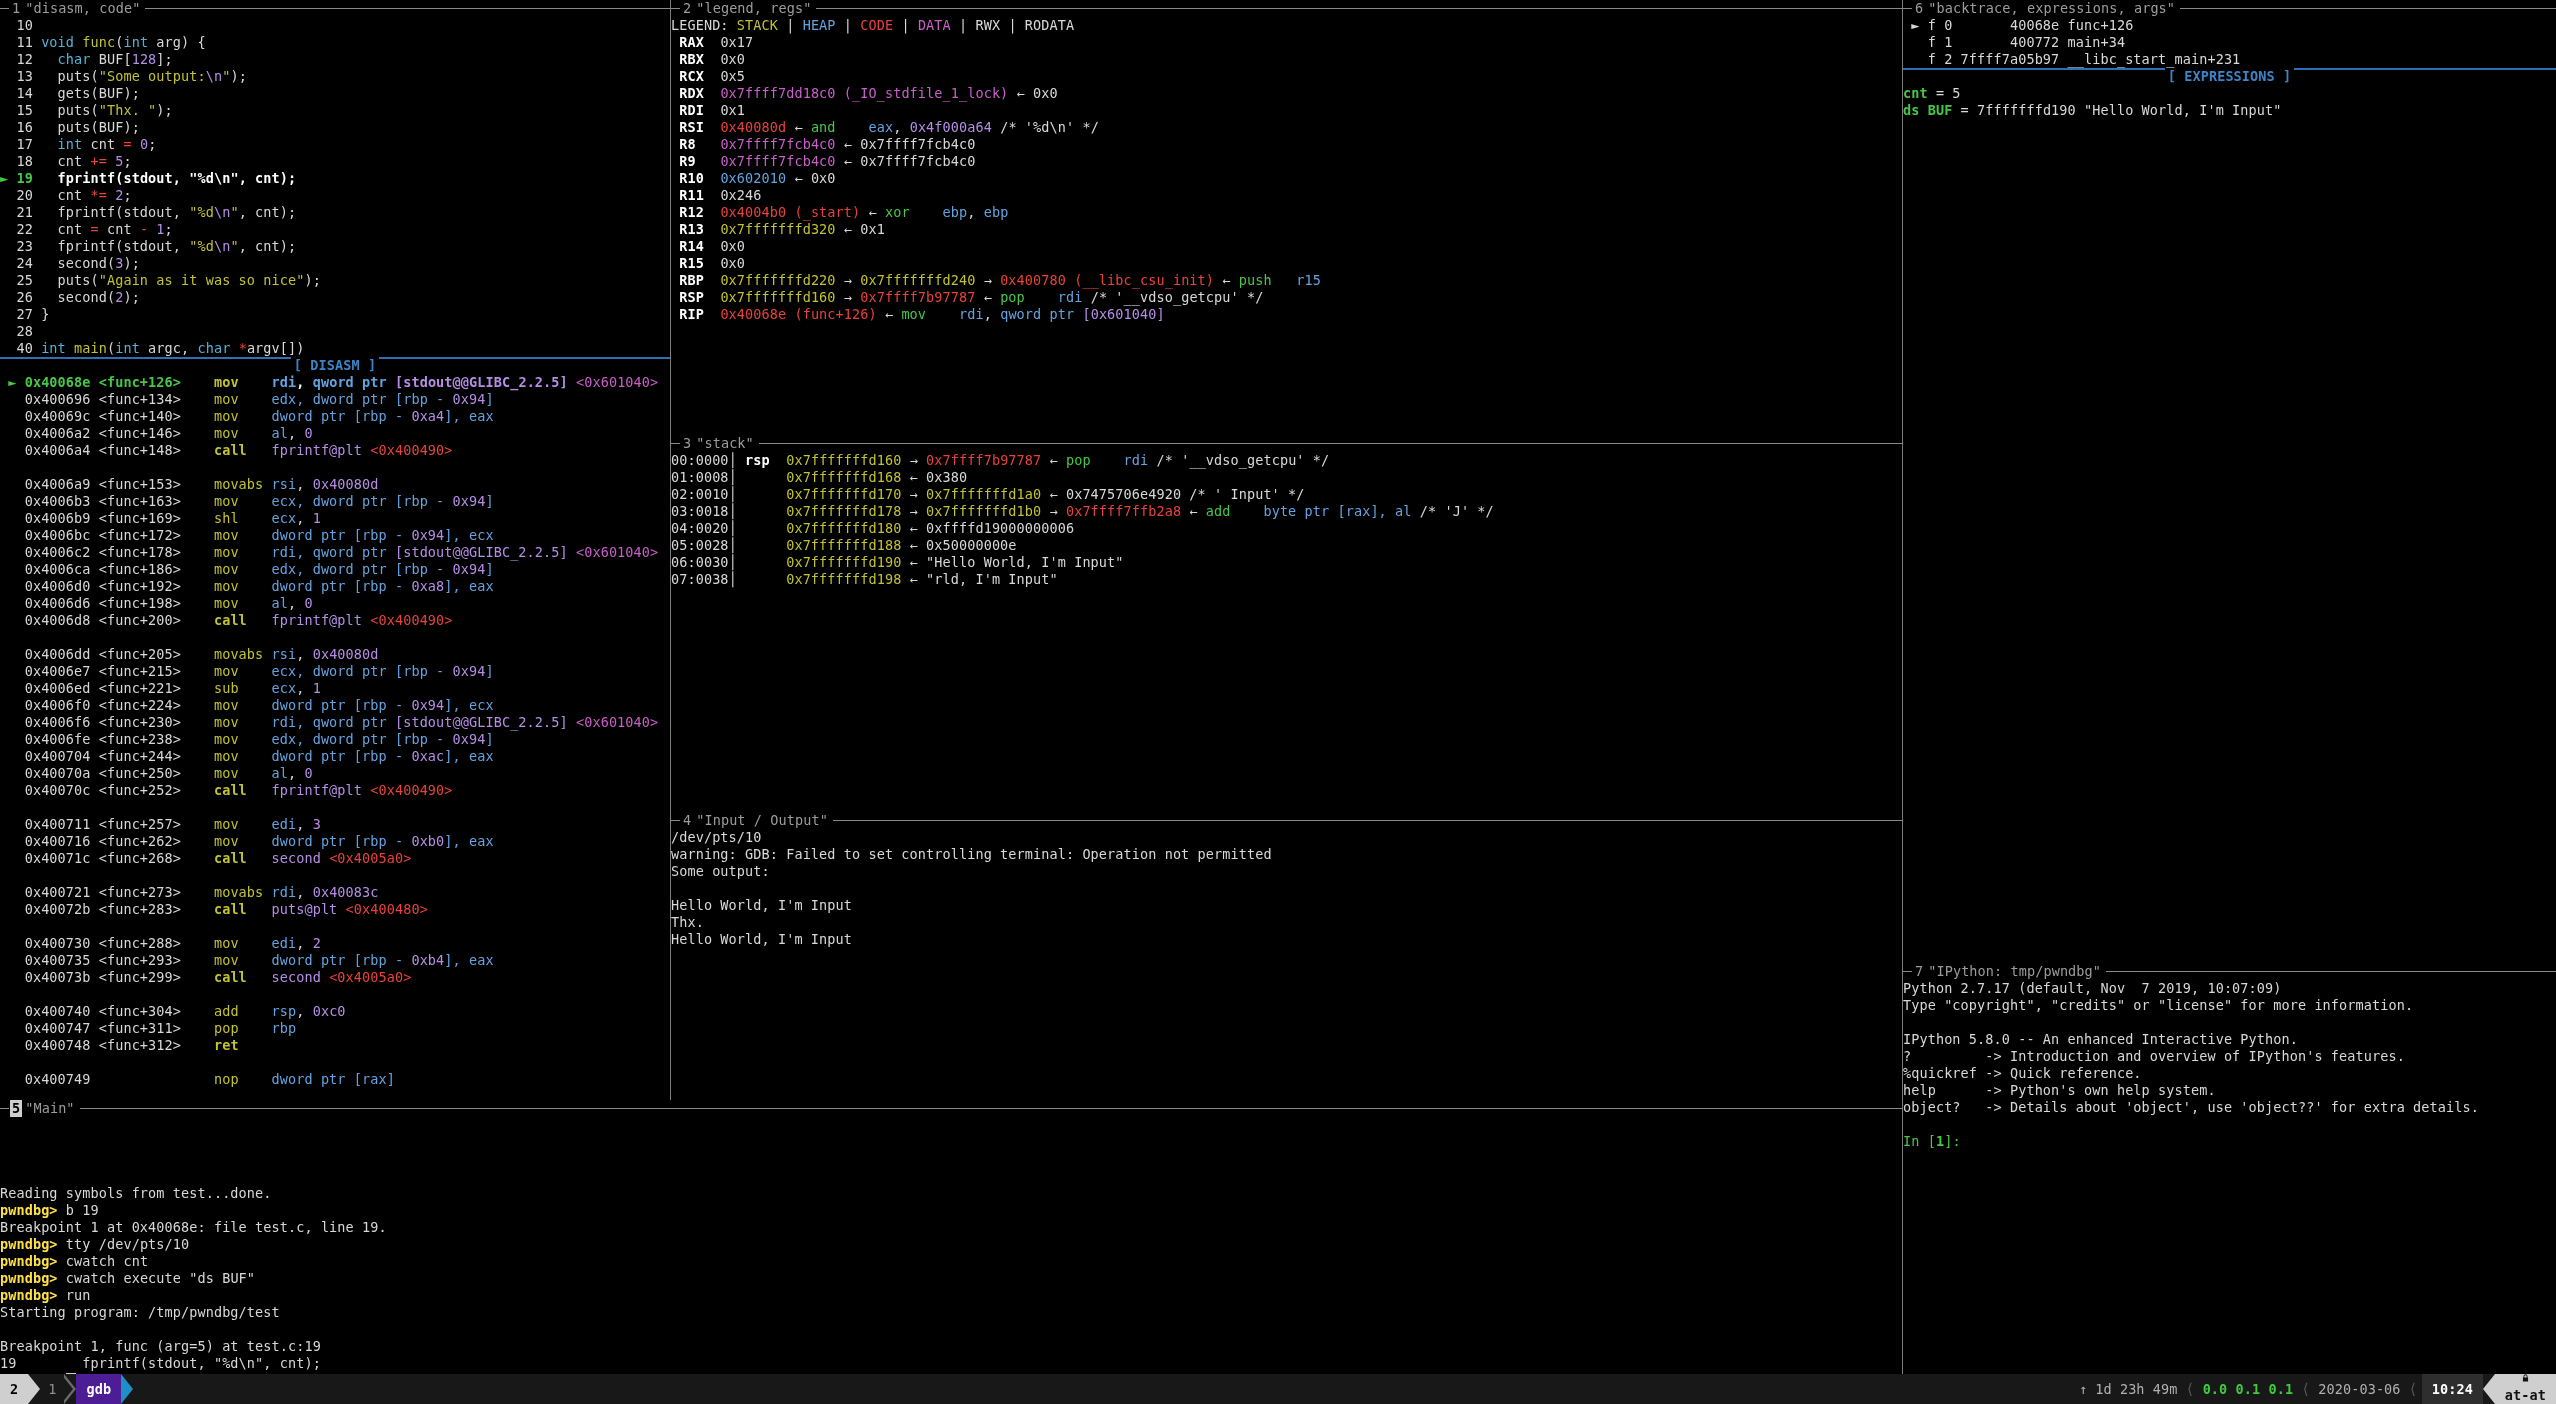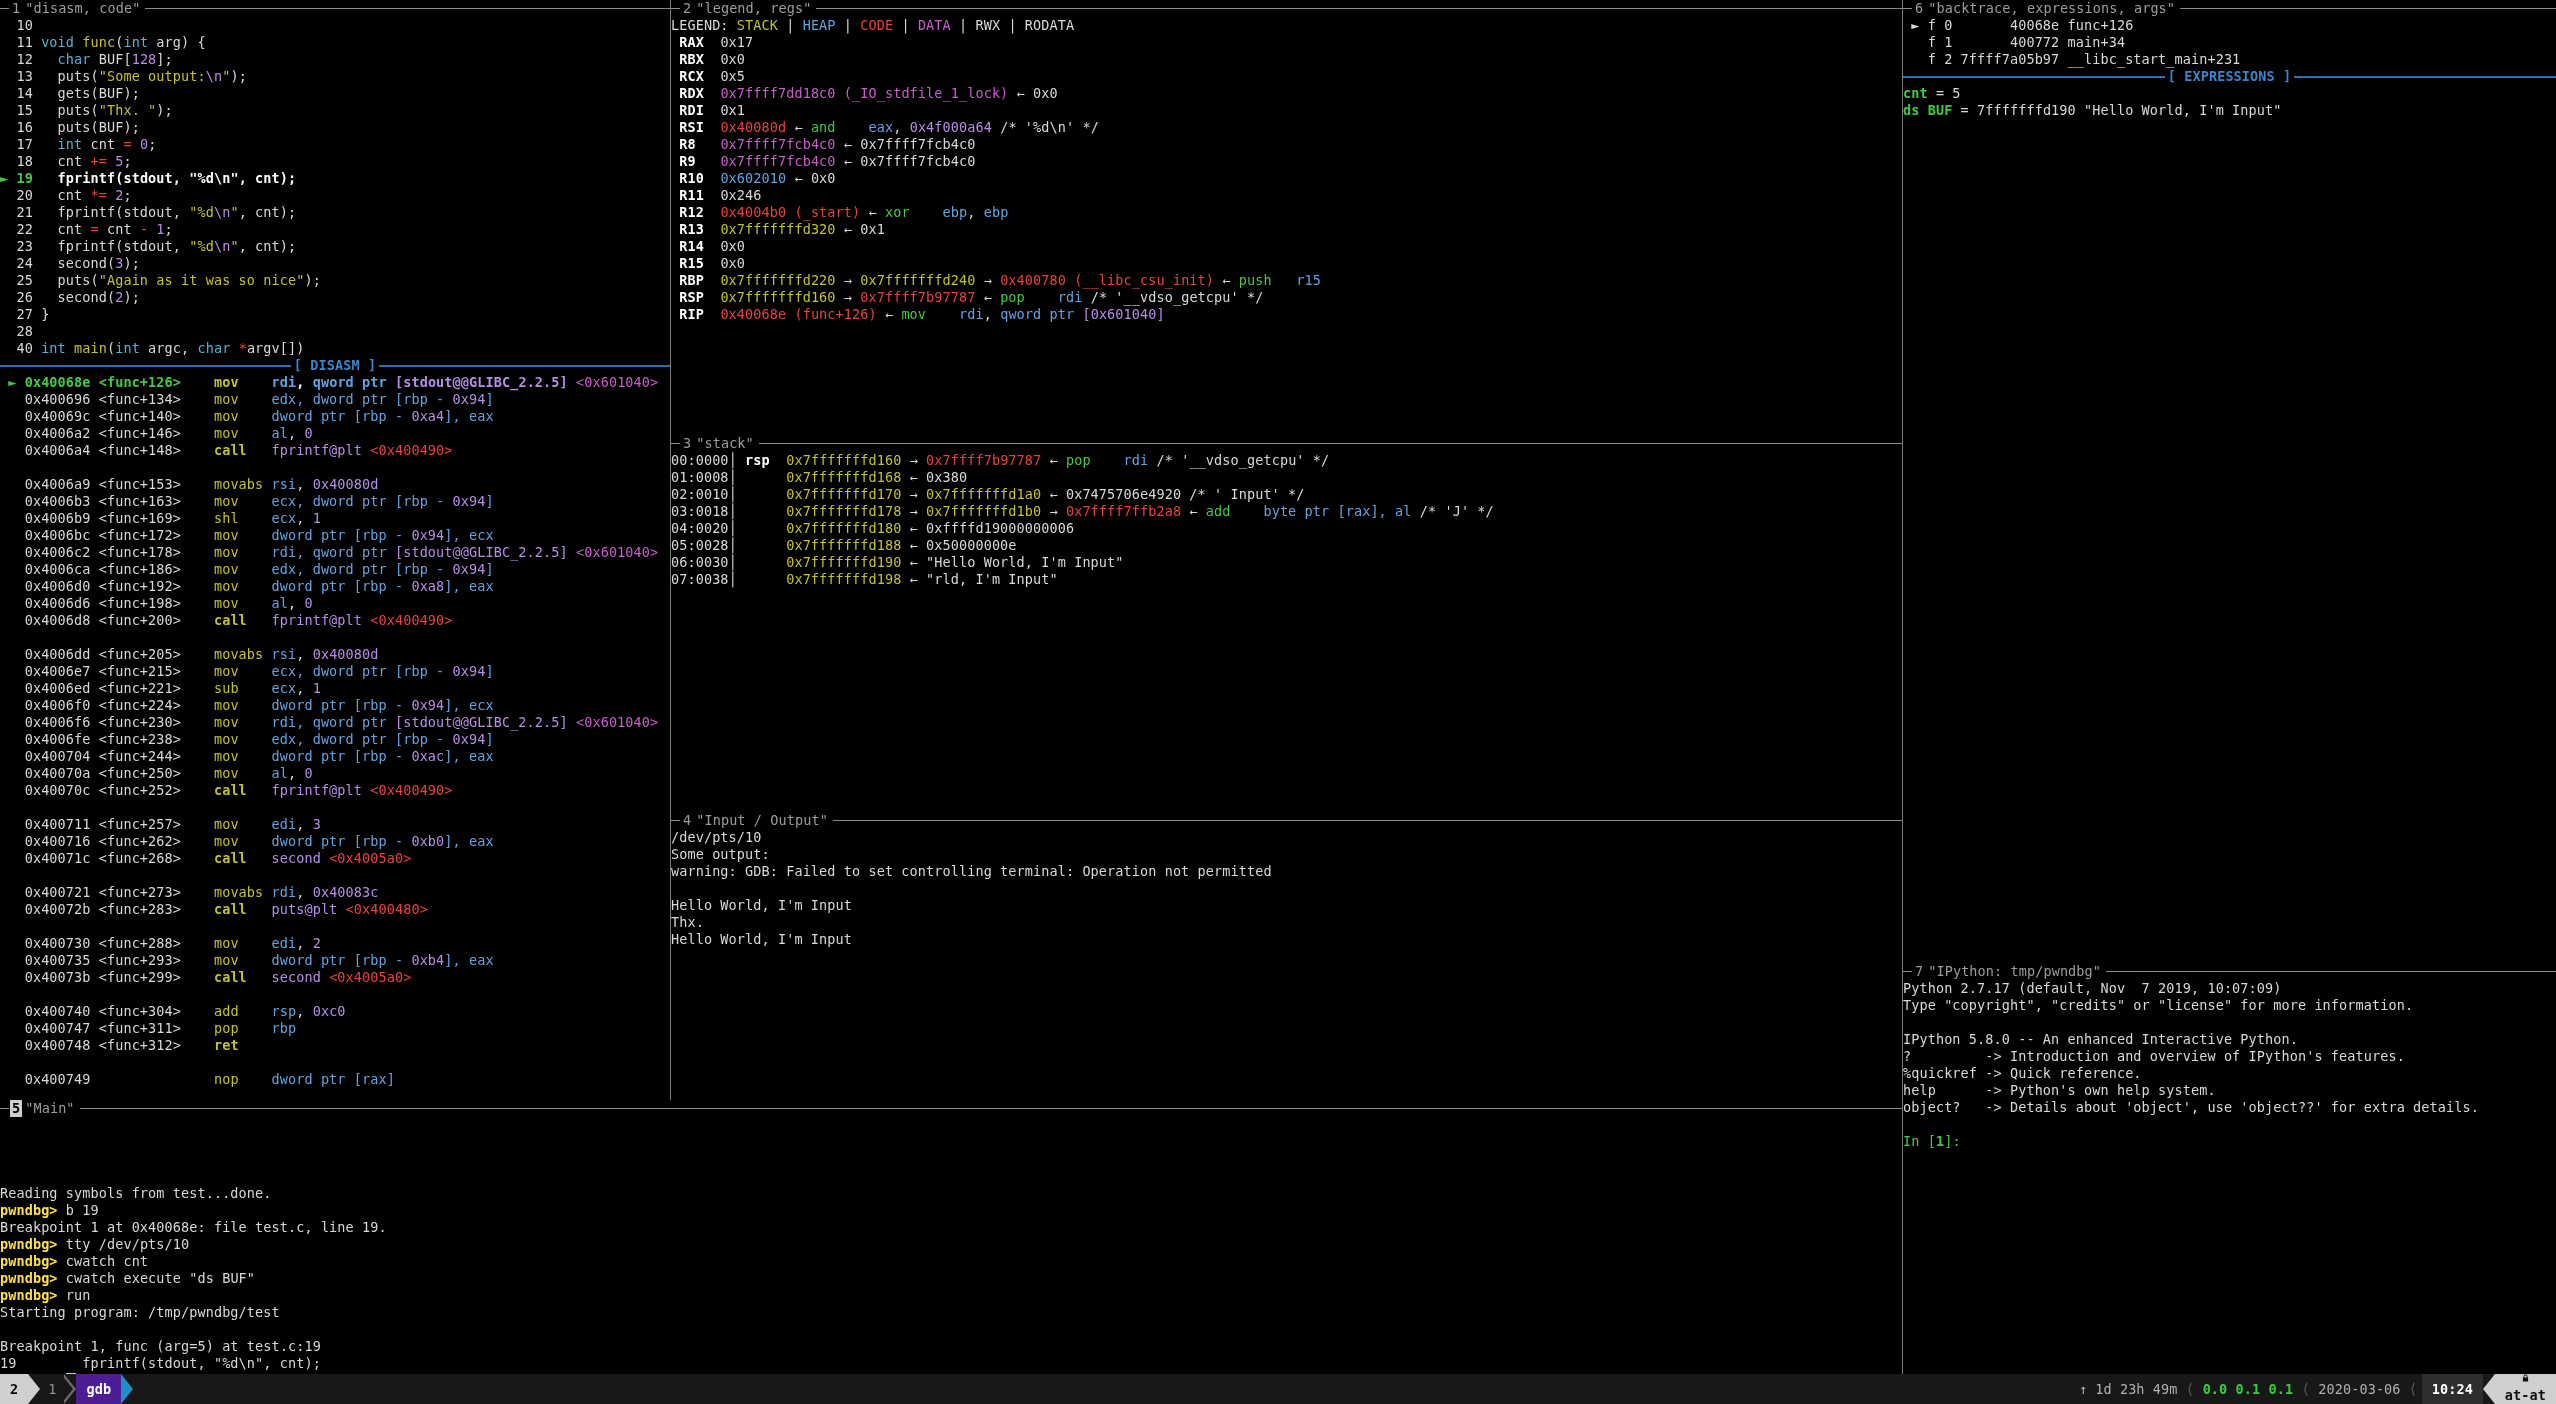--- a/index.html
+++ b/index.html
@@ -18,21 +18,21 @@
   #vb1{left:670px;top:0;height:1100px;}
   #vb2{left:1902px;top:0;height:1374px;}
 
   .phead{display:flex;align-items:center;height:17px;color:#9c9c9c;white-space:pre;}
   .phead .pre-dash{width:9px;border-top:1px solid #8a8a8a;margin-right:1px;}
   .phead .pnum{padding:0 2px;}
   .phead .pnum.active{background:#cfcfcf;color:#000;font-weight:bold;}
   .phead .ptxt{margin:0 5px 0 3px;}
   .phead .fill{flex:1;border-top:1px solid #8a8a8a;}
 
-  .bdiv{display:flex;align-items:center;height:17px;color:#3d85c8;font-weight:bold;white-space:pre;}
+  .bdiv{display:flex;align-items:flex-start;height:17px;color:#3d85c8;font-weight:bold;white-space:pre;}
   .bdiv .line{flex:1;border-top:2px solid #2f6fb4;}
   .bdiv .lbl{margin:0 3px;}
 
   .tl{height:17px;white-space:pre;}
   
   .w{color:#d8d8d8;}
   .wb{color:#ffffff;font-weight:bold;}
   .g{color:#47c747;margin-top:24px;}
   .gb{color:#47c747;font-weight:bold;}
   .y{color:#c2c232;}
@@ -190,22 +190,22 @@
         <div class="tl"><span class="w">07:0038│      </span><span class="y">0x7fffffffd198</span><span class="w"> ← "rld, I'm Input"</span></div>
       </div>
   </div>
 
   <div class="pane" id="pane4">
     <div class="phead">
       <span class="pre-dash"></span><span class="pnum">4</span><span class="ptxt">"Input / Output"</span><span class="fill"></span>
     </div>
     <div>
         <div class="tl"><span class="w">/dev/pts/10</span></div>
+        <div class="tl"><span class="w">warning: GDB: Failed to set controlling terminal: Operation not permitted</span></div>
         <div class="tl"><span class="w">Some output:</span></div>
-        <div class="tl"><span class="w">warning: GDB: Failed to set controlling terminal: Operation not permitted</span></div>
         <div class="tl">&nbsp;</div>
         <div class="tl"><span class="w">Hello World, I'm Input</span></div>
         <div class="tl"><span class="w">Thx. </span></div>
         <div class="tl"><span class="w">Hello World, I'm Input</span></div>
       </div>
   </div>
 
   <div class="pane" id="pane5">
     <div class="phead">
       <span class="pre-dash"></span><span class="pnum active">5</span><span class="ptxt">"Main"</span><span class="fill"></span>

